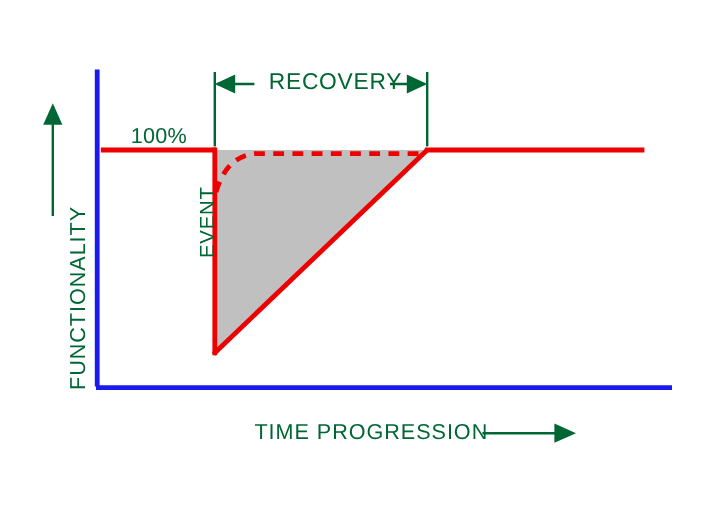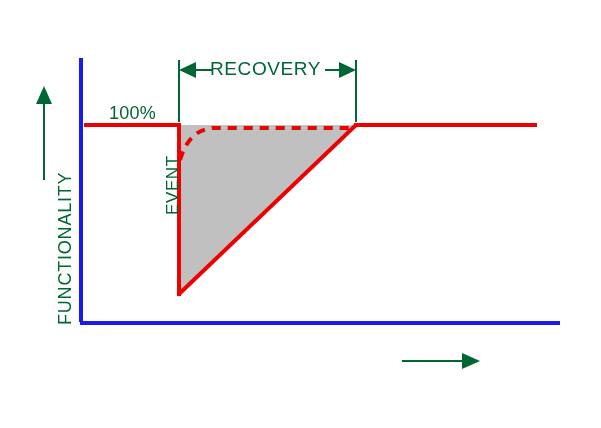--- a/index.html
+++ b/index.html
@@ -32,21 +32,21 @@
     white-space: nowrap;
     letter-spacing: 0.2px;
   }
   #label-100 {
     left: 109px;
     top: 103px;
     font-size: 18px;
     text-align: right;
   }
   #label-recovery {
-    left: 210px;
+    left: 224px;
     top: 58px;
     font-size: 19px;
     letter-spacing: 0.6px;
   }
   #label-time {
     left: 212px;
     top: 350px;
     font-size: 18px;
     letter-spacing: 0.8px;
   }
@@ -107,16 +107,17 @@
     <line x1="402" y1="361" x2="466" y2="361" stroke="#006633" stroke-width="2"></line>
     <polygon points="480,361 462,353 462,369" fill="#006633"></polygon>
   </svg>
 
   <div class="lbl" id="label-100">100%</div>
 
   <div class="lbl" id="label-recovery">RECOVERY</div>
 
   <div class="lbl" id="label-event">EVENT</div>
 
+  <div class="lbl" id="label-time">TIME PROGRESSION</div>
 
   <div class="lbl" id="label-functionality">FUNCTIONALITY</div>
 
 </div>
 
 </body></html>

